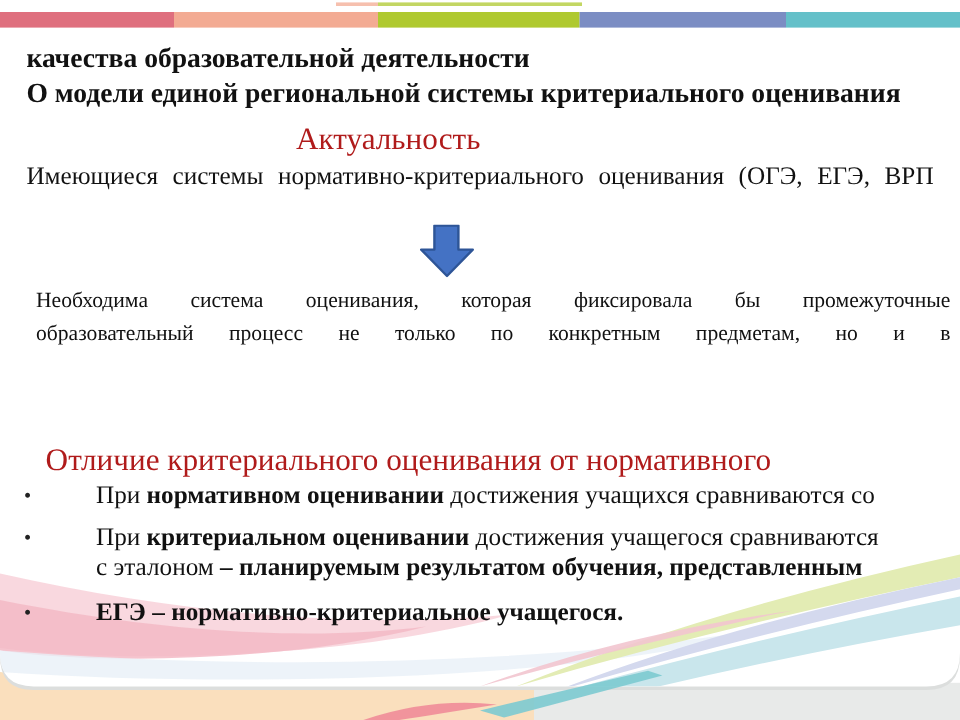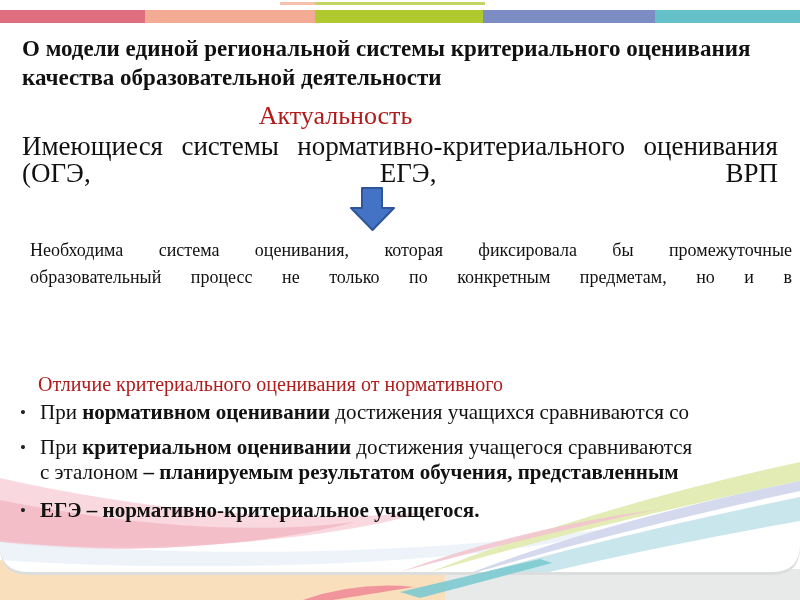--- a/index.html
+++ b/index.html
@@ -12,33 +12,33 @@
   #decor{position:absolute;left:0;top:0;width:800px;height:600px;z-index:0;}
   .layer{position:absolute;z-index:2;}
 
   
   #thinline{top:2px;left:280px;height:3px;display:flex;opacity:.75;}
   #stripes{top:10px;left:0;width:800px;height:13px;display:flex;}
   #stripes div{height:13px;}
 
   
   #title{top:34px;left:22px;width:752px;font-size:23px;font-weight:bold;line-height:29px;}
-  #h-act{top:100px;left:12px;width:647px;text-align:center;font-size:26px;line-height:32px;}
-  #p-act{top:133px;left:22px;width:756px;font-size:27px;line-height:27px;}
+  #h-act{top:100px;left:0;width:647px;text-align:center;font-size:26px;line-height:32px;}
+  #p-act{top:133px;left:22px;width:756px;font-size:21px;line-height:27px;}
   #p-need{top:237px;left:30px;width:762px;font-size:18px;line-height:27px;}
-  #h-diff{top:369px;left:38px;width:740px;font-size:20px;line-height:30px;}
+  #h-diff{top:369px;left:38px;width:740px;font-size:26px;line-height:30px;}
   #bullets{top:400px;left:20px;width:724px;font-size:21px;line-height:25px;}
 
   .red{color:#b01b1b;}
   .jl{text-align:left;}
   .jl-j{text-align:justify;text-align-last:justify;}
 
   .bullet{display:flex;margin-bottom:10px;}
   .bullet .dot{width:20px;flex:0 0 20px;font-size:17px;line-height:25px;color:#222;}
-  .bullet .btxt{flex:1;}
+  .bullet .btxt{flex:1;margin-left:40px;}
   .bullet b{font-weight:bold;}
   #bullets .bullet:nth-child(2){margin-bottom:13px;}
 
   #arrow{top:187px;left:350px;width:46px;height:45px;}
 </style>
 </head>
 <body>
 
 <svg id="decor" viewBox="0 0 800 600" xmlns="http://www.w3.org/2000/svg">
   <defs>
@@ -74,22 +74,22 @@
 
 <div id="stripes" class="layer">
   <div style="background: rgb(223, 111, 126); width: 145px;"></div>
   <div style="background: rgb(243, 171, 147); width: 170px;"></div>
   <div style="background: rgb(175, 201, 47); width: 168px;"></div>
   <div style="background: rgb(123, 141, 195); width: 172px;"></div>
   <div style="background: rgb(100, 192, 201); width: 145px;"></div>
 </div>
 
 <div id="title" class="layer">
+    <div class="jl">качества образовательной деятельности</div>
     <div class="jl">О модели единой региональной системы критериального оценивания</div>
-    <div class="jl">качества образовательной деятельности</div>
   </div>
 
 <div id="h-act" class="layer red">Актуальность</div>
 <div id="p-act" class="layer">
     <div class="jl jl-j">Имеющиеся системы нормативно-критериального оценивания (ОГЭ, ЕГЭ, ВРП</div>
   </div>
 
 <svg id="arrow" class="layer" viewBox="0 0 46 45" xmlns="http://www.w3.org/2000/svg">
   <polygon points="12,1 32,1 32,21 44,21 22.5,43 1,21 12,21" stroke-width="2" stroke-linejoin="round" stroke="#2e5597" fill="#4472c4"></polygon>
 </svg>

